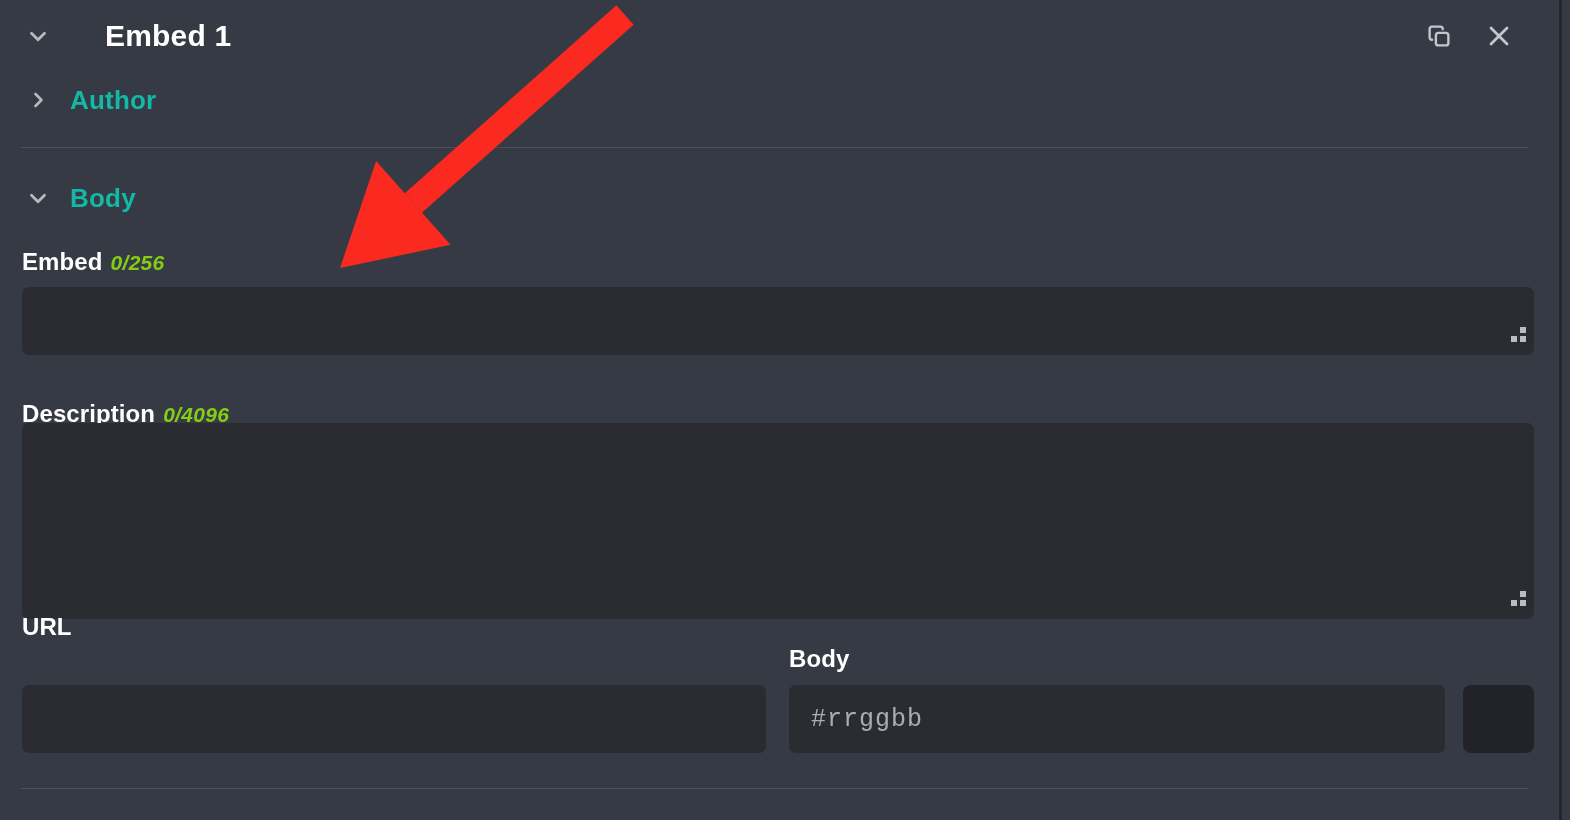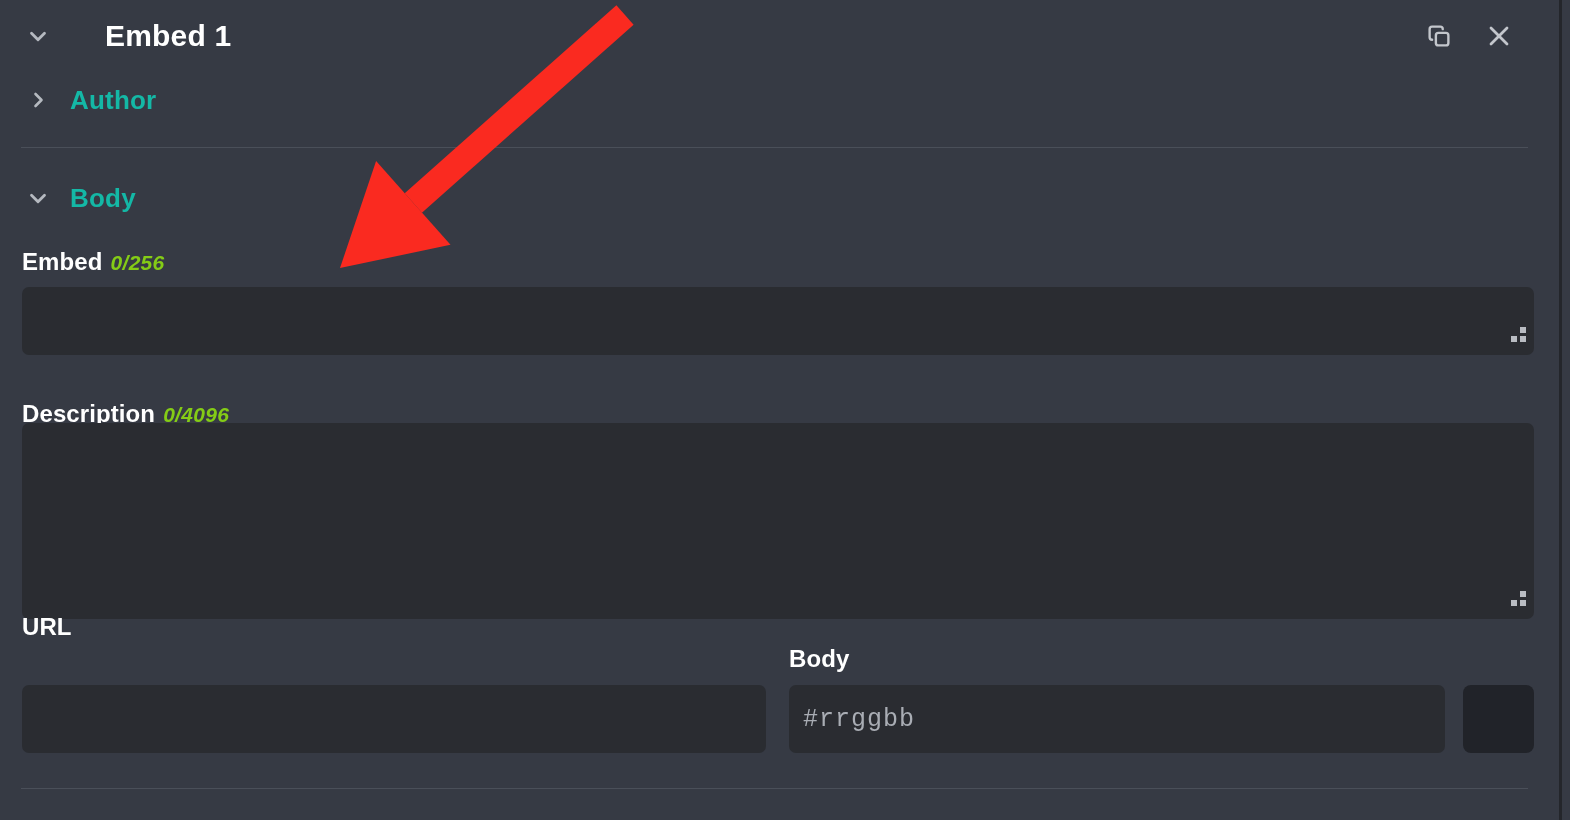--- a/index.html
+++ b/index.html
@@ -163,21 +163,21 @@
     height: 68px;
   }
   #input-color {
     left: 789px;
     top: 685px;
     width: 656px;
     height: 68px;
     font-family: "Liberation Mono", monospace;
     font-size: 25px;
     letter-spacing: 1px;
-    padding-left: 14px;
+    padding-left: 22px;
   }
   #input-color::placeholder {
     color: #a9adb4;
     opacity: 1;
   }
 
   
   #color-swatch {
     position: absolute;
     left: 1463px;

